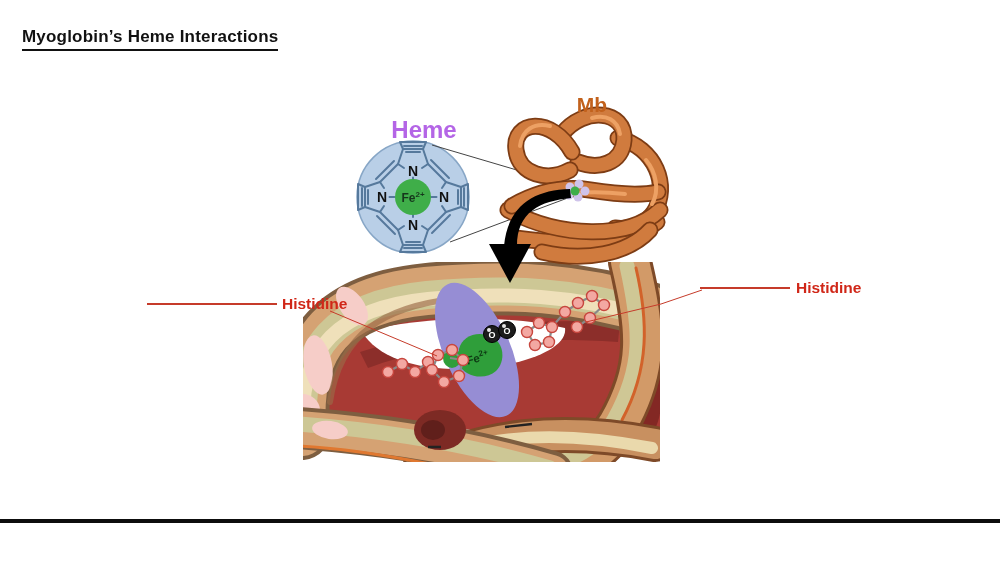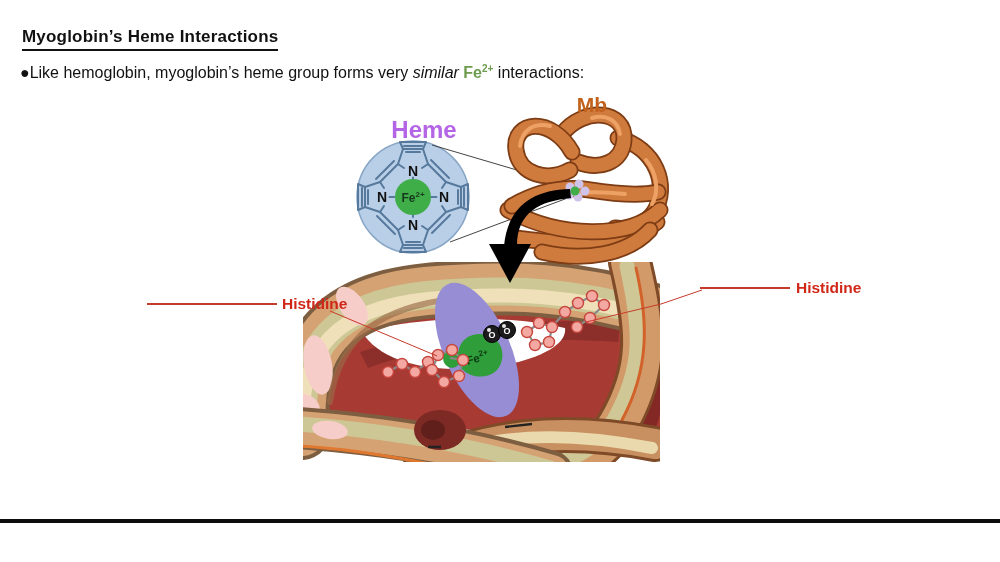--- a/index.html
+++ b/index.html
@@ -30,21 +30,20 @@
   .stick{stroke:#8a8a8a;stroke-width:2.2;fill:none;}
   .svgtxt{font-weight:bold;}
 </style>
 </head>
 <body>
 
 <div class="slide">
 
   <div class="title">Myoglobin’s Heme Interactions</div>
 
-  <div class="bullet"><span>●Like hemoglobin, myoglobin’s heme group forms very </span><span class="em">similar</span><span> </span><span class="fe">Fe</span><sup>2+</sup><span> interactions:</span></div>
 
   <svg class="canvas" width="1000" height="562" viewBox="0 0 1000 562">
     <defs>
       <clipPath id="illclip">
           <rect x="303" y="262" width="357" height="200"></rect>
         </clipPath>
 
       <g id="pyr">
 
         <path class="por" d="M 404,168 L 398,164 L 403,149 L 423,149 L 428,164 L 422,168"></path>

